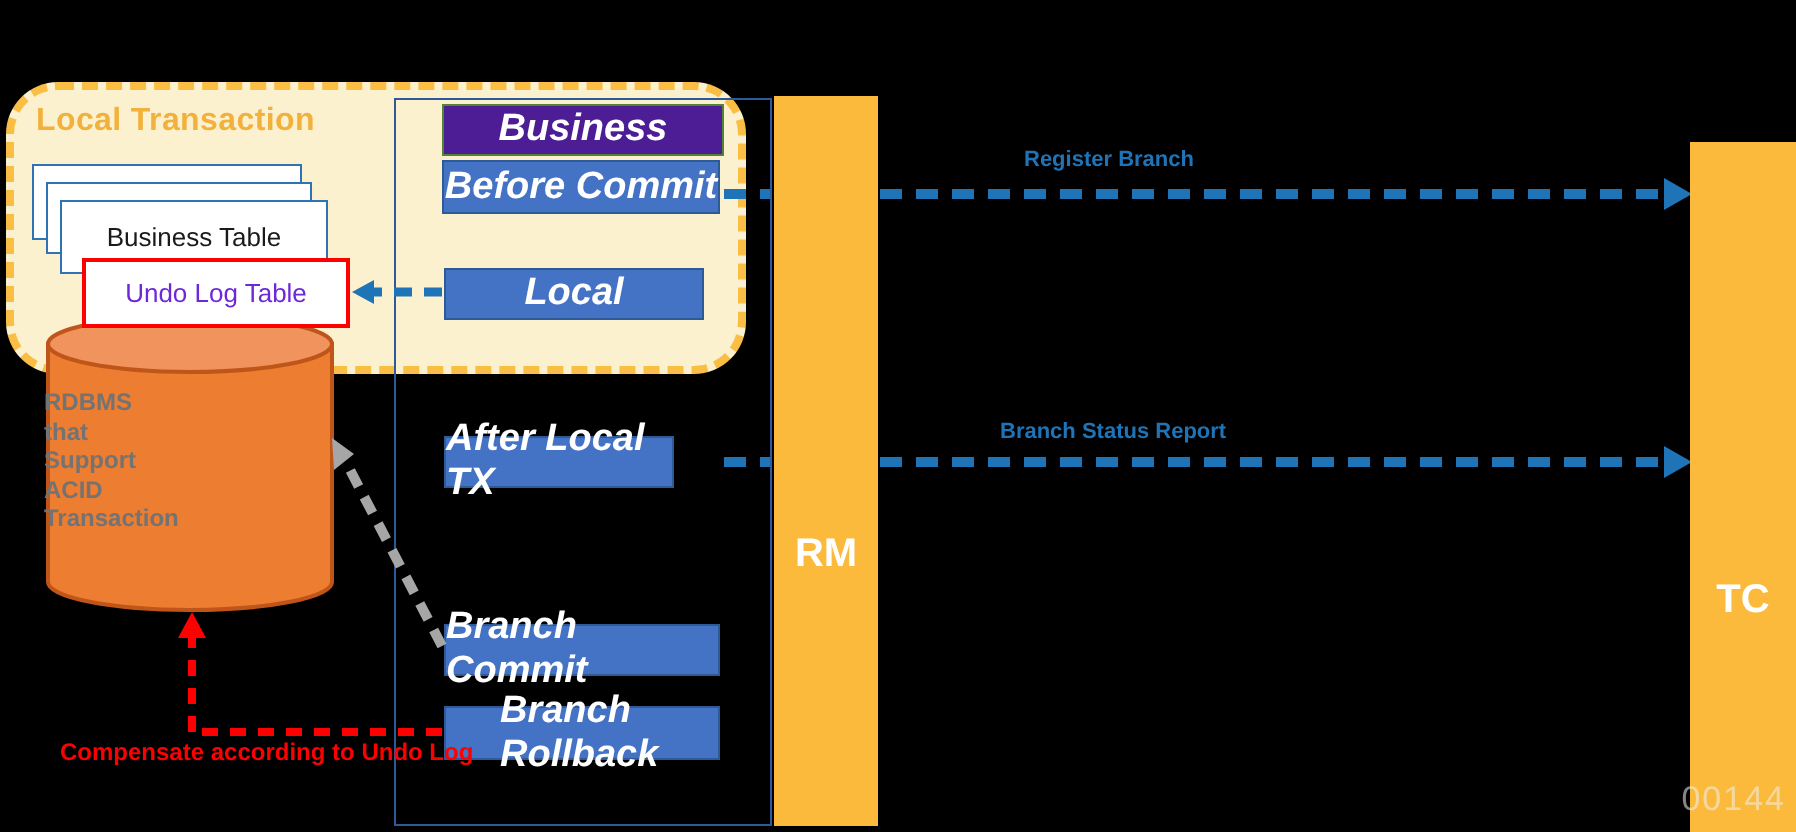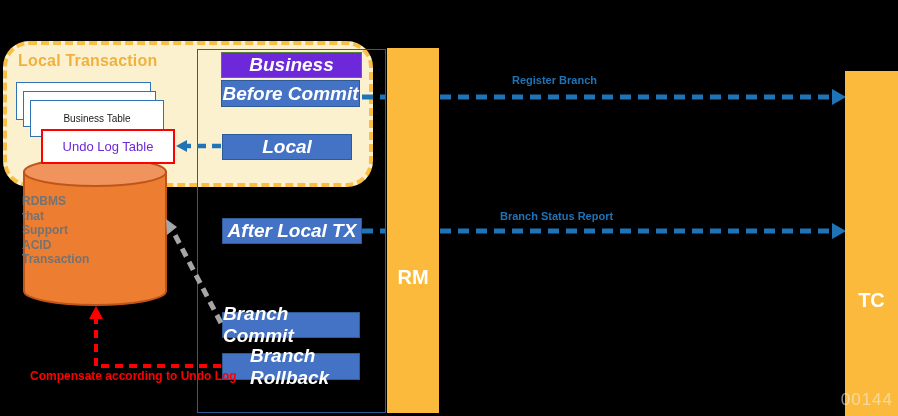--- a/index.html
+++ b/index.html
@@ -14,38 +14,38 @@
 
   
   .panel{position:absolute;left:197px;top:49px;width:189px;height:364px;
          border:1.5px solid #2E5B97;background:transparent;z-index:2;box-sizing:border-box;}
 
   
   .card{position:absolute;background:#fff;border:1.5px solid #2E74B5;box-sizing:border-box;z-index:5;}
   .card.c1{left:16px;top:82px;width:135px;height:38px;}
   .card.c2{left:23px;top:91px;width:133px;height:36px;}
   .card.c3{left:30px;top:100px;width:134px;height:37px;display:flex;align-items:center;justify-content:center;
-           font-size:10px;color:#1a1a1a;}
+           font-size:13px;color:#1a1a1a;}
   .card.undo{left:41px;top:129px;width:134px;height:35px;border:2px solid #FF0000;z-index:6;
              display:flex;align-items:center;justify-content:center;font-size:13px;color:#6d28d9;}
 
   
   .cyl{position:absolute;left:22px;top:156px;width:146px;height:152px;z-index:4;}
   .cyl-text{position:absolute;left:0;top:38px;width:100%;text-align:left;color:#737373;
             font-weight:bold;font-size:12px;line-height:14.5px;}
 
   
   .btn{position:absolute;display:flex;align-items:center;justify-content:center;
        color:#fff;font-style:italic;font-weight:600;font-size:19px;z-index:6;box-sizing:border-box;}
   .btn.blue{background:#4472C4;border:1.5px solid #2E5B97;}
-  .btn.green{background:#6d28d9;border:1.5px solid #548235;}
+  .btn.green{background:#4c1d95;border:1.5px solid #548235;}
   .b-business{left:221px;top:52px;width:141px;height:26px;}
   .b-before{left:221px;top:80px;width:139px;height:27px;}
   .b-commit{left:222px;top:134px;width:130px;height:26px;}
-  .b-after{left:222px;top:218px;width:140px;height:26px;text-align:right;}
+  .b-after{left:222px;top:218px;width:115px;height:26px;}
   .b-bcommit{left:222px;top:312px;width:138px;height:26px;}
   .b-brollback{left:222px;top:353px;width:138px;height:27px;padding-left:27px;}
 
   
   .bar{position:absolute;top:48px;height:365px;background:#FBBA3B;z-index:8;}
   .bar.rm{left:387px;width:52px;}
   .bar.tc{left:845px;width:53px;margin-top:23px;}
   .bar-label{position:absolute;top:218px;left:0;width:100%;text-align:center;
              color:#fff;font-weight:bold;font-size:20px;}
 

